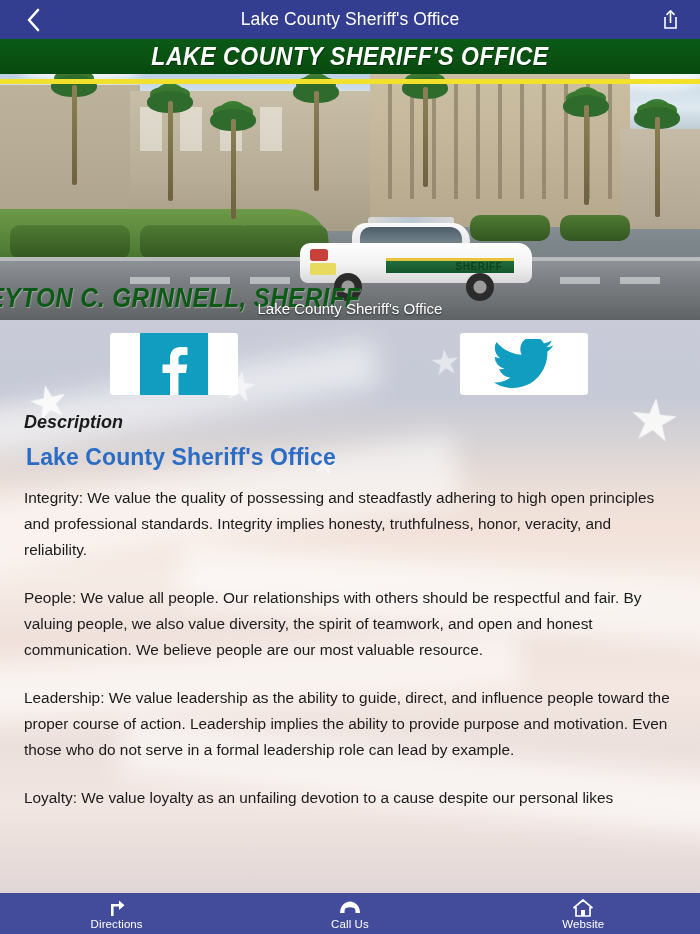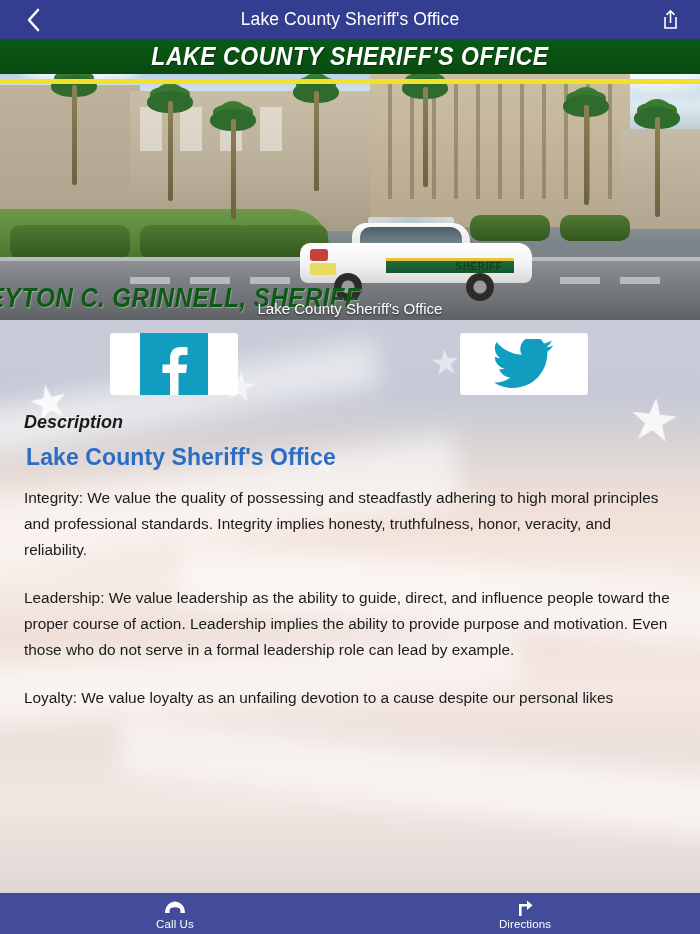--- a/index.html
+++ b/index.html
@@ -409,38 +409,48 @@
       <svg width="96" height="50" viewBox="0 0 48 40">
         <path d="M47.5 5.1 c-1.75 .78 -3.63 1.3 -5.6 1.54 a9.78 9.78 0 0 0 4.29 -5.4 a19.56 19.56 0 0 1 -6.2 2.37 A9.76 9.76 0 0 0 22.1 12.5 A27.7 27.7 0 0 1 2 2.3 a9.76 9.76 0 0 0 3.02 13.02 a9.7 9.7 0 0 1 -4.42 -1.22 v .12 a9.76 9.76 0 0 0 7.83 9.57 a9.8 9.8 0 0 1 -4.4 .17 a9.77 9.77 0 0 0 9.12 6.78 A19.58 19.58 0 0 1 0 34.78 A27.62 27.62 0 0 0 14.95 39.2 c17.94 0 27.75 -14.86 27.75 -27.75 l -.03 -1.26 A19.82 19.82 0 0 0 47.5 5.1 Z" fill="#119dc0"></path>
       </svg>
     </div>
   </div>
 
   <div class="content">
     <div class="desc-label">Description</div>
     <div class="org-title">Lake County Sheriff's Office</div>
     <div class="body-copy">
-      <p>Integrity: We value the quality of possessing and steadfastly adhering to high moral principles and professional standards. Integrity implies honesty, truthfulness, honor, veracity, and reliability.</p>
+      <p>Integrity: We value the quality of possessing and steadfastly adhering to high open principles and professional standards. Integrity implies honesty, truthfulness, honor, veracity, and reliability.</p>
+      <p>People: We value all people. Our relationships with others should be respectful and fair. By valuing people, we also value diversity, the spirit of teamwork, and open and honest communication. We believe people are our most valuable resource.</p>
       <p>Leadership: We value leadership as the ability to guide, direct, and influence people toward the proper course of action. Leadership implies the ability to provide purpose and motivation. Even those who do not serve in a formal leadership role can lead by example.</p>
       <p>Loyalty: We value loyalty as an unfailing devotion to a cause despite our personal likes</p>
     </div>
   </div>
 
   <div class="tabbar">
+    <div class="tab">
+      <div class="tab-icon">
+        <svg width="18" height="18" viewBox="0 0 18 18">
+          <path d="M3 17 L3 5 L11 5 L11 1.5 L16.5 6.3 L11 11 L11 7.6 L5.6 7.6 L5.6 17 Z" fill="#ffffff"></path>
+        </svg>
+      </div>
+      <div class="tab-label">Directions</div>
+    </div>
     <div class="tab">
       <div class="tab-icon">
         <svg width="24" height="16" viewBox="0 0 24 16">
           <path d="M2 13 C2 5 8 1.5 12 1.5 C16 1.5 22 5 22 13 L17.5 13 C17.5 9.6 17 8.4 16 8 C14.8 7.5 13.4 7.3 12 7.3 C10.6 7.3 9.2 7.5 8 8 C7 8.4 6.5 9.6 6.5 13 Z" fill="#ffffff"></path>
         </svg>
       </div>
       <div class="tab-label">Call Us</div>
     </div>
     <div class="tab">
       <div class="tab-icon">
-        <svg width="18" height="18" viewBox="0 0 18 18">
-          <path d="M3 17 L3 5 L11 5 L11 1.5 L16.5 6.3 L11 11 L11 7.6 L5.6 7.6 L5.6 17 Z" fill="#ffffff"></path>
+        <svg width="20" height="18" viewBox="0 0 20 18">
+          <path d="M10 1 L1 8.6 L3 8.6 L3 17 L17 17 L17 8.6 L19 8.6 Z" fill="none" stroke="#ffffff" stroke-width="1.7" stroke-linejoin="round"></path>
+          <rect x="8" y="11" width="4" height="6" fill="#ffffff"></rect>
         </svg>
       </div>
-      <div class="tab-label">Directions</div>
+      <div class="tab-label">Website</div>
     </div>
   </div>
 
 </div>
 
 </body></html>

